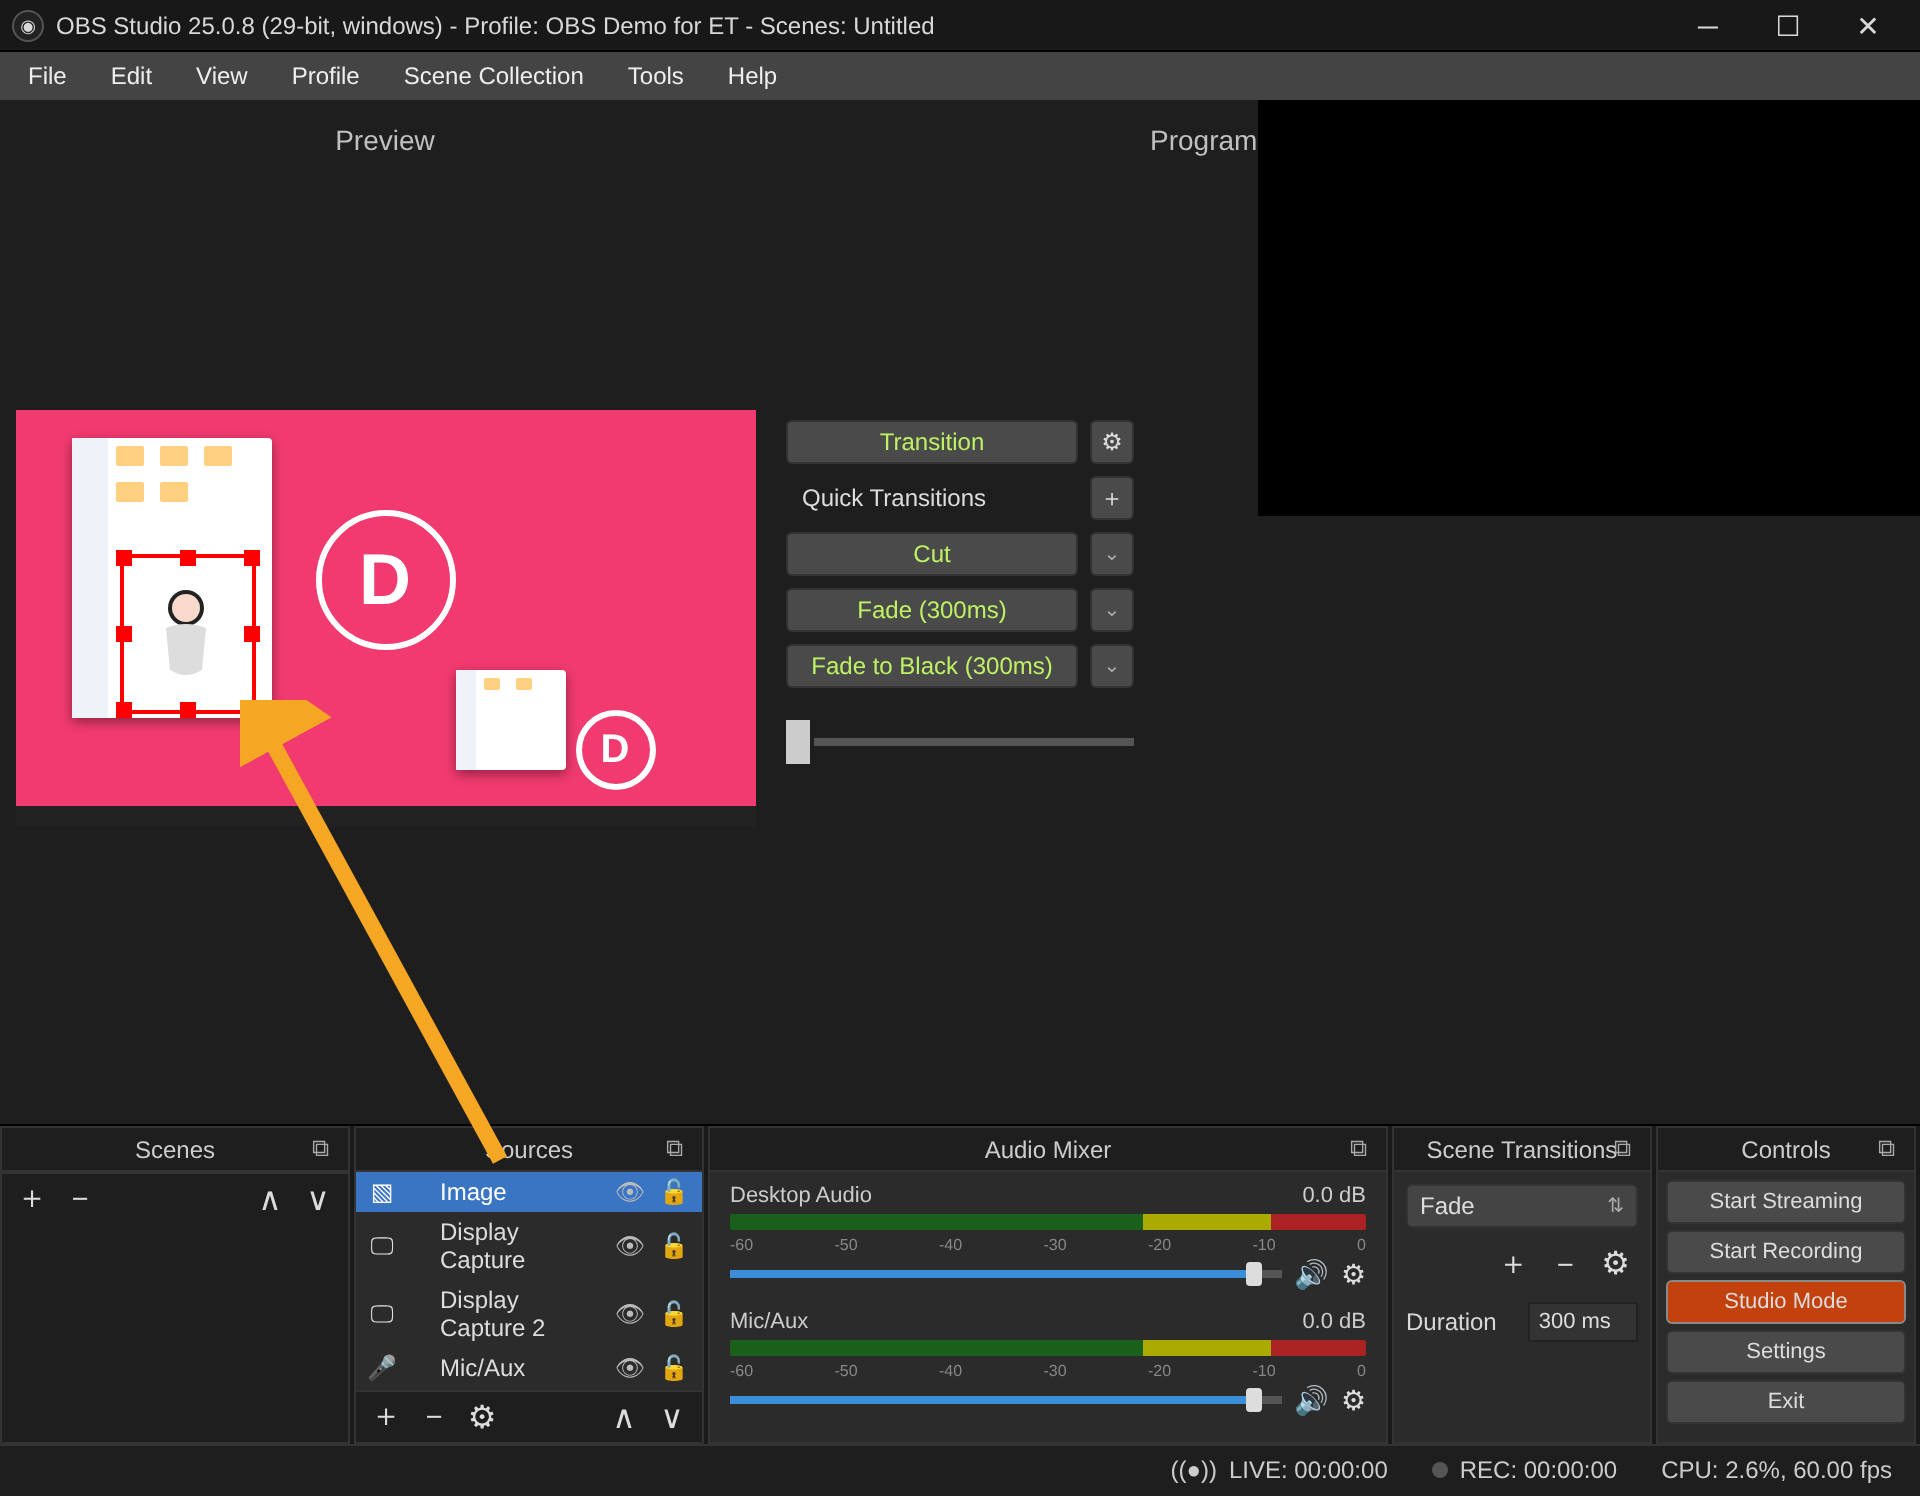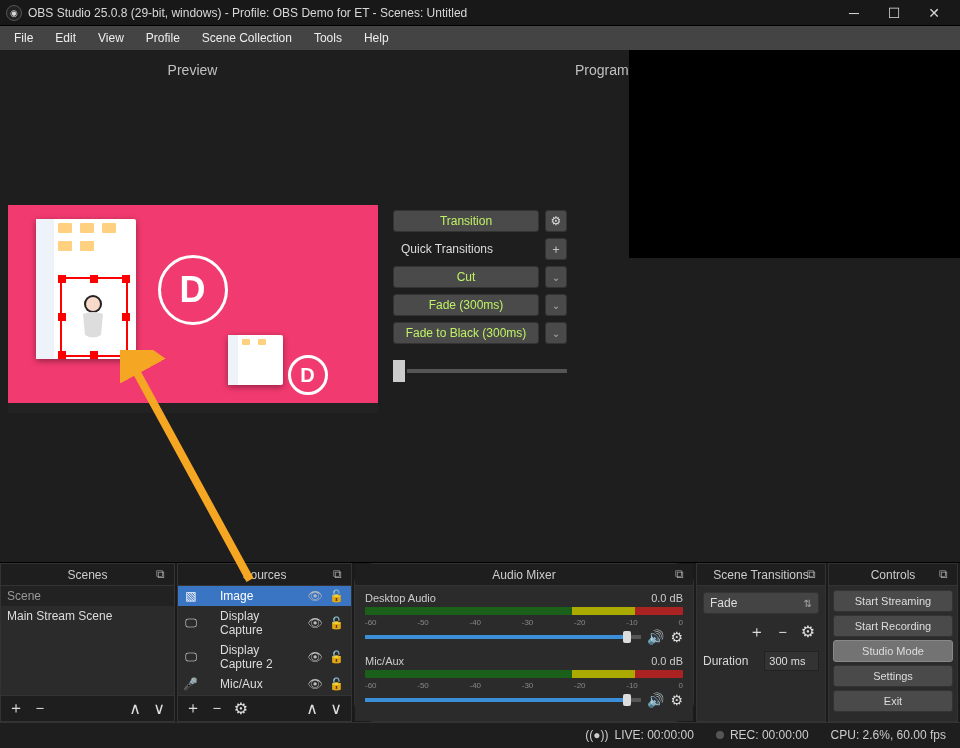--- a/index.html
+++ b/index.html
@@ -52,21 +52,21 @@
   .dock-area { height: 160px; display: flex; gap: 2px; background: #1a1a1a; border-top: 1px solid #000; }
   .dock { background: #1e1e1e; border: 1px solid #333; display: flex; flex-direction: column; }
   .dock-header { height: 22px; background: #1e1e1e; display: flex; align-items: center; justify-content: center; position: relative; font-size: 12px; color: #ccc; border-bottom: 1px solid #333;}
   .dock-header .dock-popout { position: absolute; right: 4px; top: 3px; width: 14px; height: 14px; color: #aaa; }
   .dock-body { flex: 1; overflow: hidden; background: #2b2b2b; }
   .dock-footer { height: 26px; display: flex; align-items: center; gap: 6px; padding: 0 6px; border-top: 1px solid #333; background: #1e1e1e;}
   .dock-footer .ftr-btn { width: 18px; height: 18px; color: #ddd; display: flex; align-items: center; justify-content: center; font-size: 16px; }
   
   .scenes-dock { width: 175px; }
   .sources-dock { width: 175px; }
-  .mixer-dock { width: 340px; border-radius: 21px; }
+  .mixer-dock { width: 340px; }
   .trans-dock { width: 130px; }
   .controls-dock { width: 130px; }
   
   .scene-list, .source-list { padding: 0; }
   .scene-item, .source-item { padding: 3px 6px; display: flex; align-items: center; gap: 6px; font-size: 12px; color: #ddd; }
   .scene-item.scene-label { color:#999; background:#222;}
   .source-item.selected { background: #3a75c4; color: #fff; }
   .source-item .src-icon { width: 14px; display:flex; justify-content:center; }
   .source-item .src-name { flex: 1; margin-left: 16px; }
   .source-item .src-eye, .source-item .src-lock { width: 16px; color: #bbb; display:flex; justify-content:center;}
@@ -84,21 +84,21 @@
   
   .trans-body { padding: 6px; display: flex; flex-direction: column; gap: 8px; }
   .trans-combo { height: 22px; background: #444; border: 1px solid #333; border-radius: 3px; display: flex; align-items: center; padding: 0 6px; font-size: 12px; color: #ddd; justify-content: space-between;}
   .trans-row { display: flex; align-items: center; gap: 16px; font-size: 12px; }
   .trans-row .trans-input { width: 55px; height: 20px; background: #333; border: 1px solid #222; color: #ddd; padding: 0 4px; font-size: 11px; display:flex; align-items:center;}
   .trans-icons { display: flex; justify-content: flex-end; gap: 10px; padding-right:4px;}
   .trans-icons span { color: #ddd; font-size: 16px; }
   
   .controls-body { padding: 4px; display: flex; flex-direction: column; gap: 3px; }
   .ctrl-btn { height: 22px; background: #4a4a4a; border: 1px solid #333; color: #ddd; font-size: 11px; display: flex; align-items: center; justify-content: center; border-radius: 3px; }
-  .ctrl-btn.active { background: #737373; border-color:#888;}
+  .ctrl-btn.active { background: #c2410c; border-color:#888;}
   
   
   .statusbar { height: 24px; background: #1e1e1e; display: flex; align-items: center; justify-content: flex-end; gap: 22px; padding: 0 14px; color: #ccc; font-size: 12px; border-top: 1px solid #333; }
   .statusbar .sb-item { display: flex; align-items: center; gap: 6px; }
   .statusbar .rec-dot { width: 8px; height: 8px; border-radius: 50%; background: #555; }
   
   
   .arrow-svg { position: absolute; left: 120px; top: 350px; width: 180px; height: 250px; pointer-events: none; }
 
   .chev { font-size:10px; color:#aaa;}
@@ -214,26 +214,20 @@
   </div>
 </div>
 
 <div class="dock-area">
 
   <div class="dock scenes-dock">
     <div class="dock-header">
       <span>Scenes</span>
       <span class="dock-popout">⧉</span>
     </div>
-    <div class="dock-body scene-list">
-      <div class="scene-item scene-label">Scene</div>
-      <div class="scene-item">
-        <span>Main Stream Scene</span>
-      </div>
-    </div>
     <div class="dock-footer">
       <div class="ftr-btn">＋</div>
       <div class="ftr-btn">－</div>
       <div style="flex:1"></div>
       <div class="ftr-btn">∧</div>
       <div class="ftr-btn">∨</div>
     </div>
   </div>
 
   <div class="dock sources-dock">

